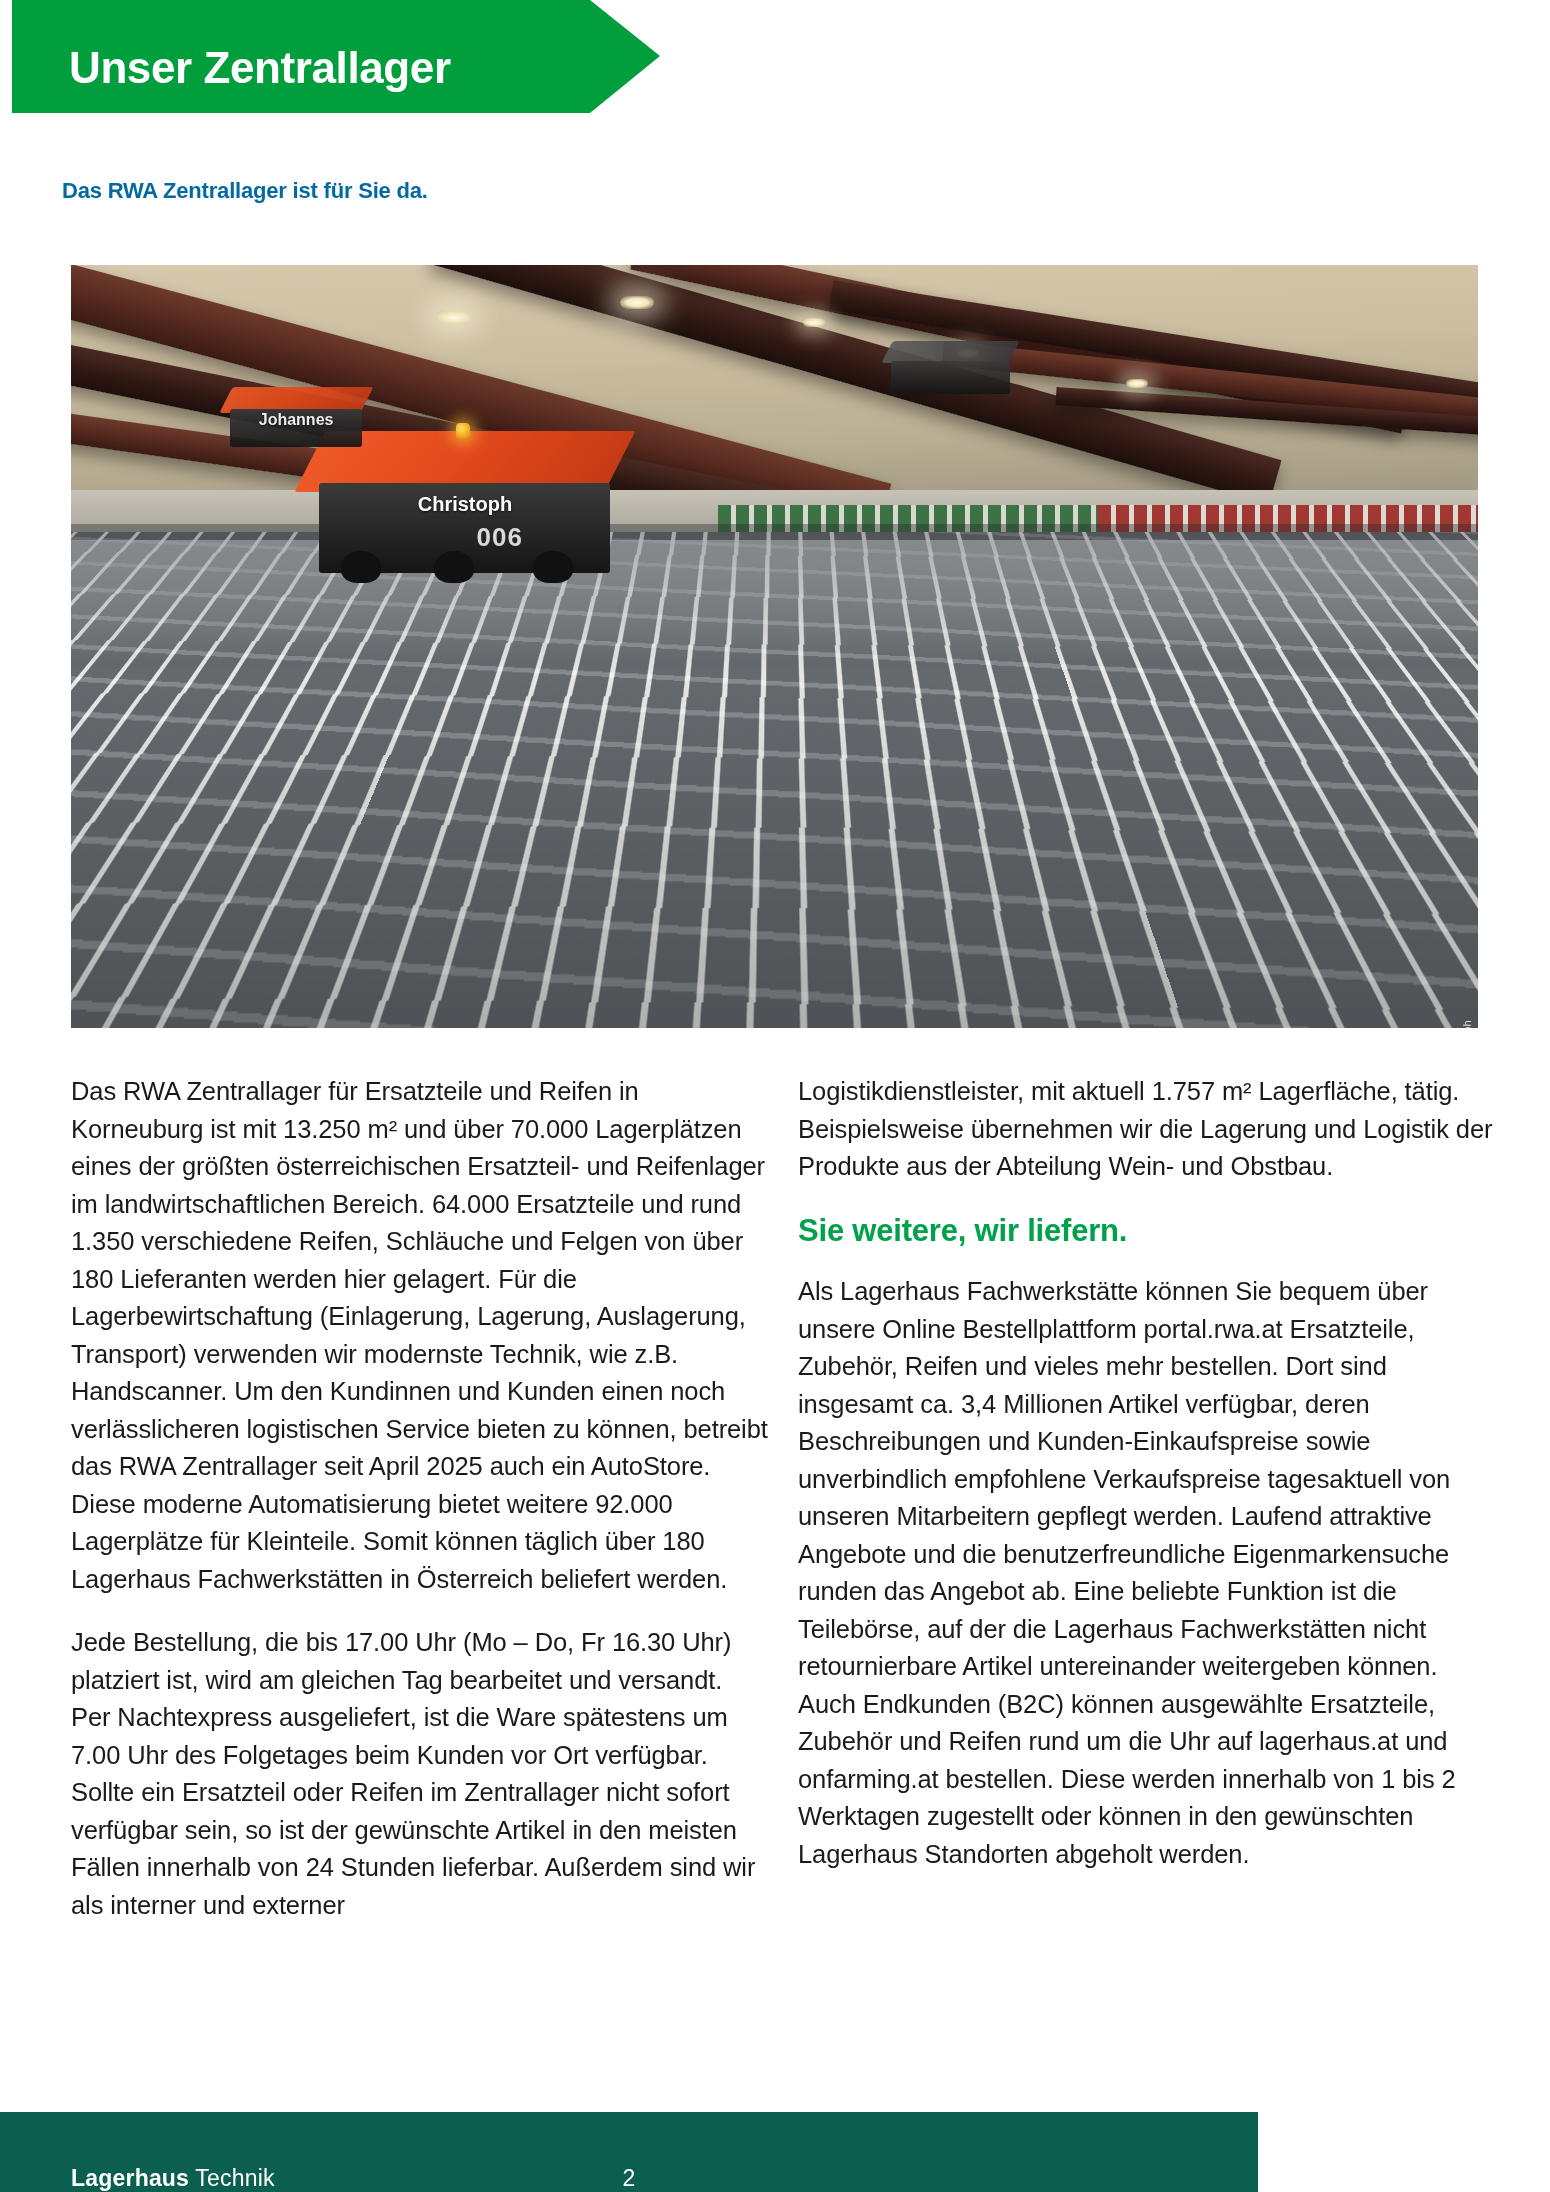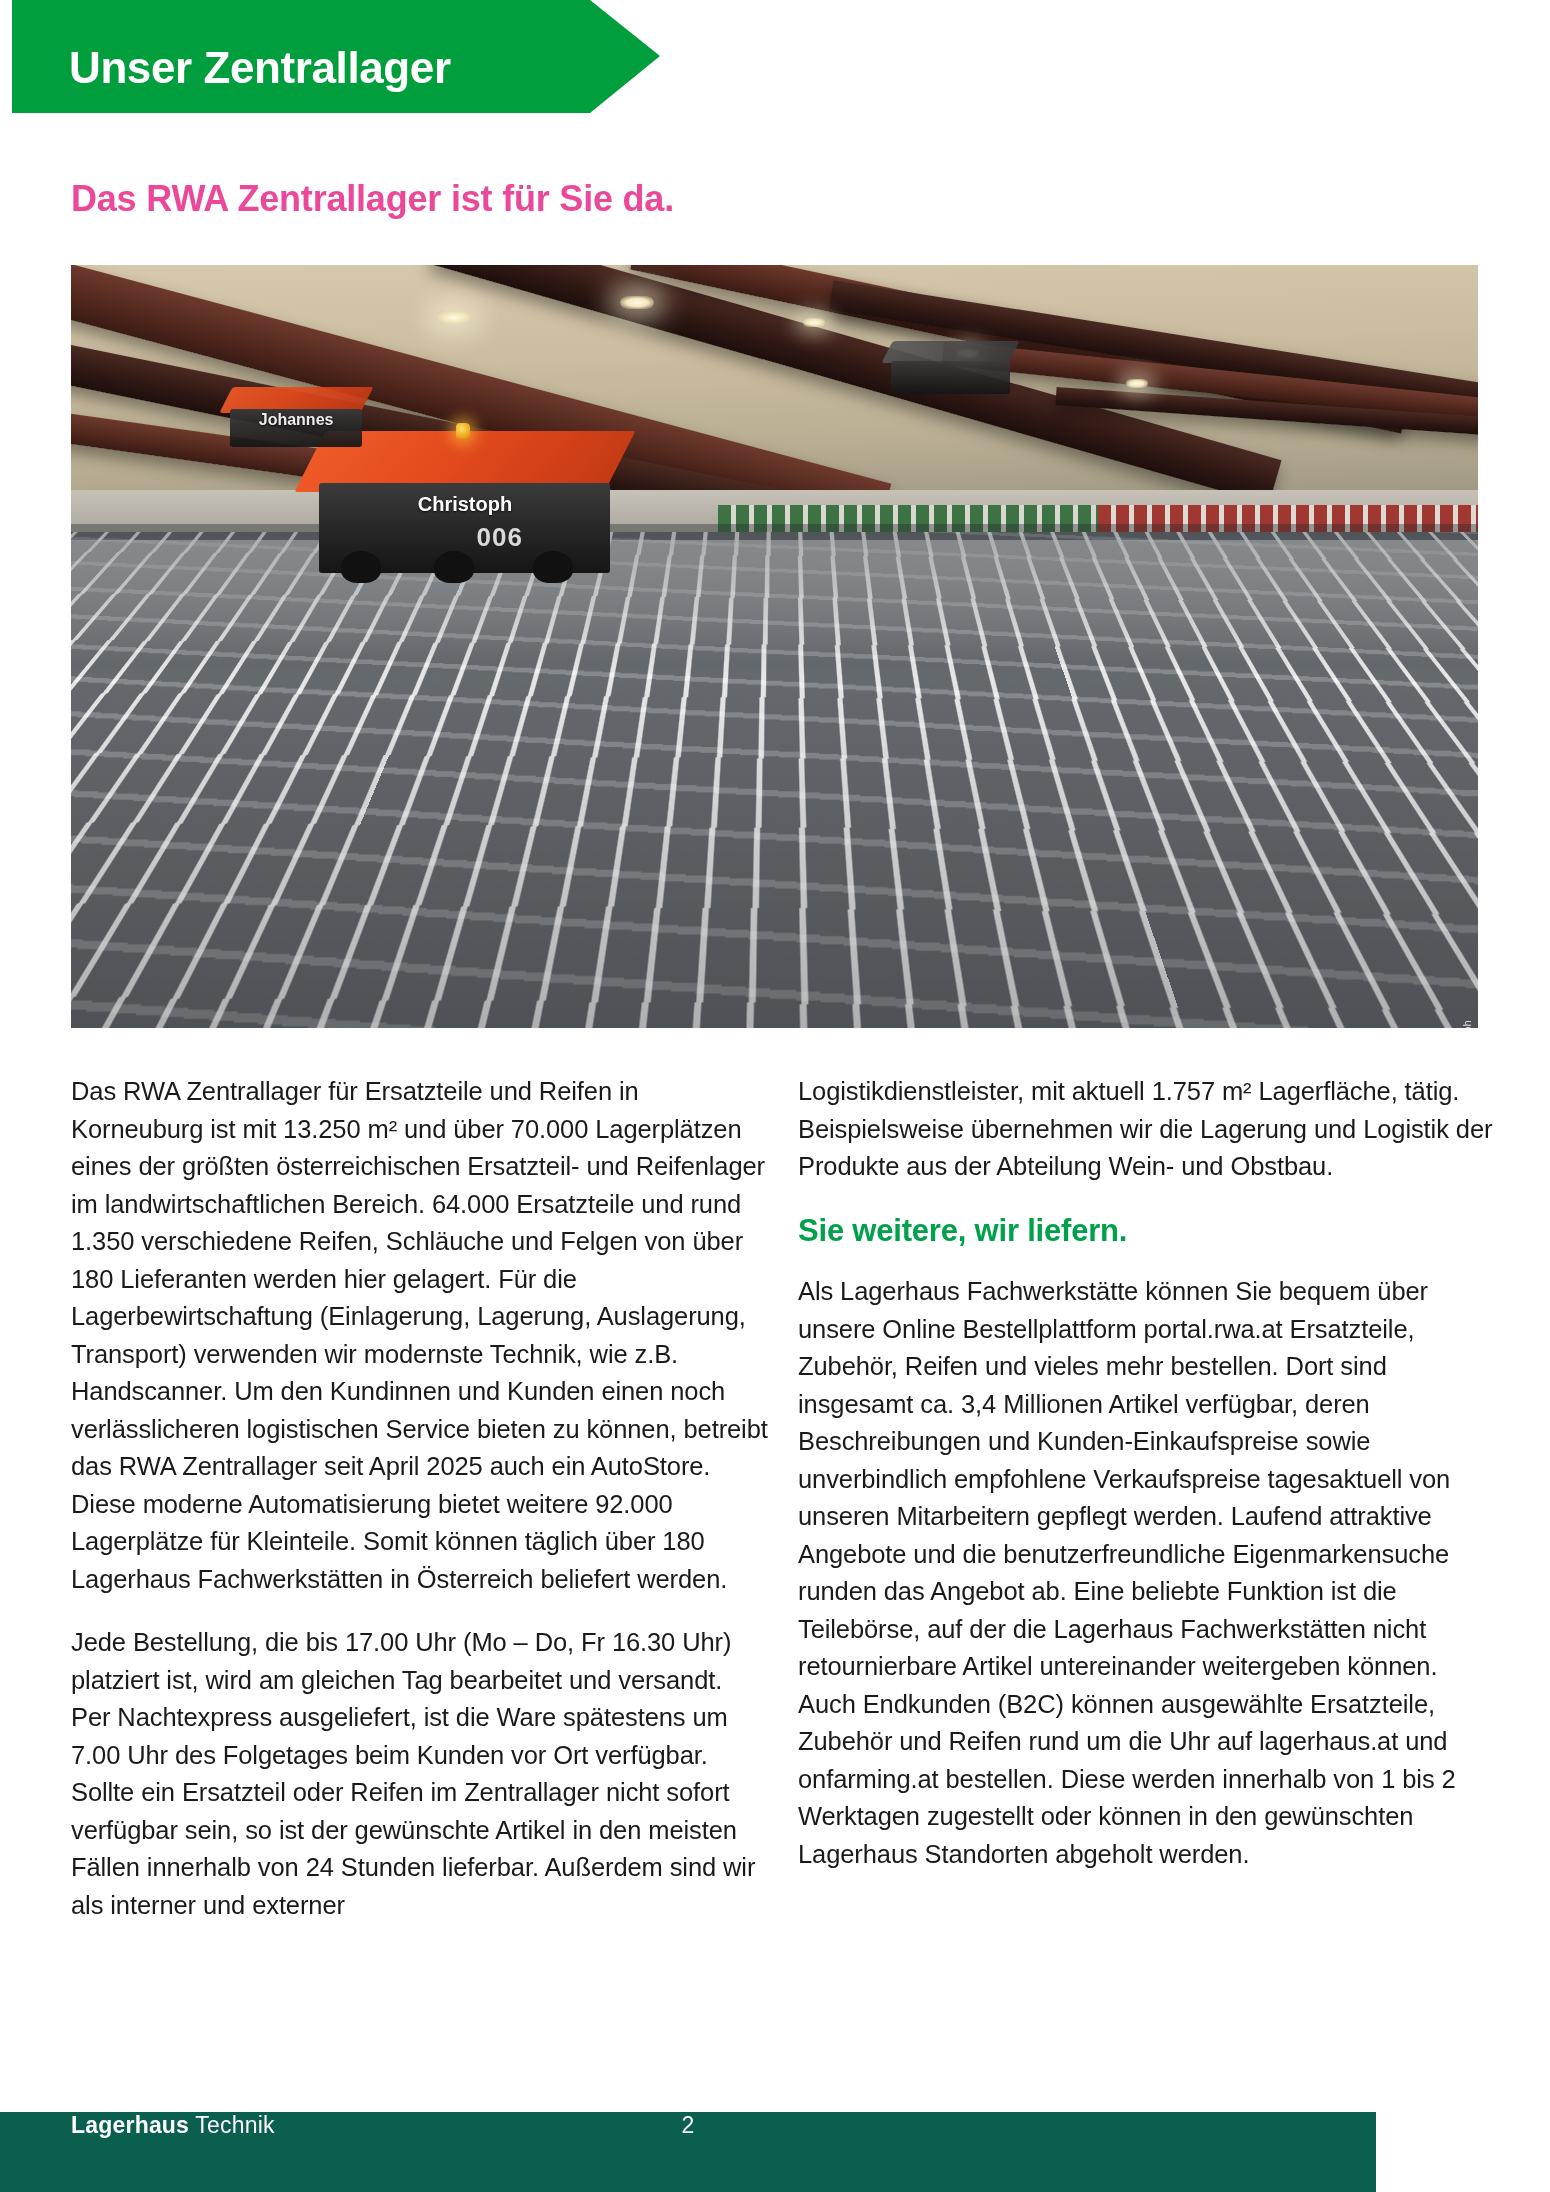--- a/index.html
+++ b/index.html
@@ -54,24 +54,24 @@
     font-size: 44px;
     font-weight: bold;
     letter-spacing: -0.4px;
     line-height: 1;
     white-space: nowrap;
   }
 
   
   .subhead {
     position: absolute;
-    left: 71px;
+    left: 62px;
     top: 178px;
-    color: #ec4899;
-    font-size: 36px;
+    color: #0369a1;
+    font-size: 22px;
     font-weight: bold;
     letter-spacing: -0.2px;
     white-space: nowrap;
   }
 
   
   .photo {
     position: absolute;
     left: 71px;
     top: 265px;
@@ -233,25 +233,25 @@
     letter-spacing: -0.2px;
     margin: 14px 0 24px 0;
     white-space: nowrap;
   }
 
   
   .footer {
     position: absolute;
     left: 0;
     bottom: 0;
-    width: 1376px;
+    width: 1258px;
     height: 80px;
     background: #0b5f4f;
     display: flex;
-    align-items: flex-start;
+    align-items: flex-end;
   }
   .footer-brand {
     margin-left: 71px;
     color: #ffffff;
     font-size: 23px;
     letter-spacing: .2px;
     white-space: nowrap;
   }
   .footer-brand b { font-weight: bold; }
   .footer-page {

